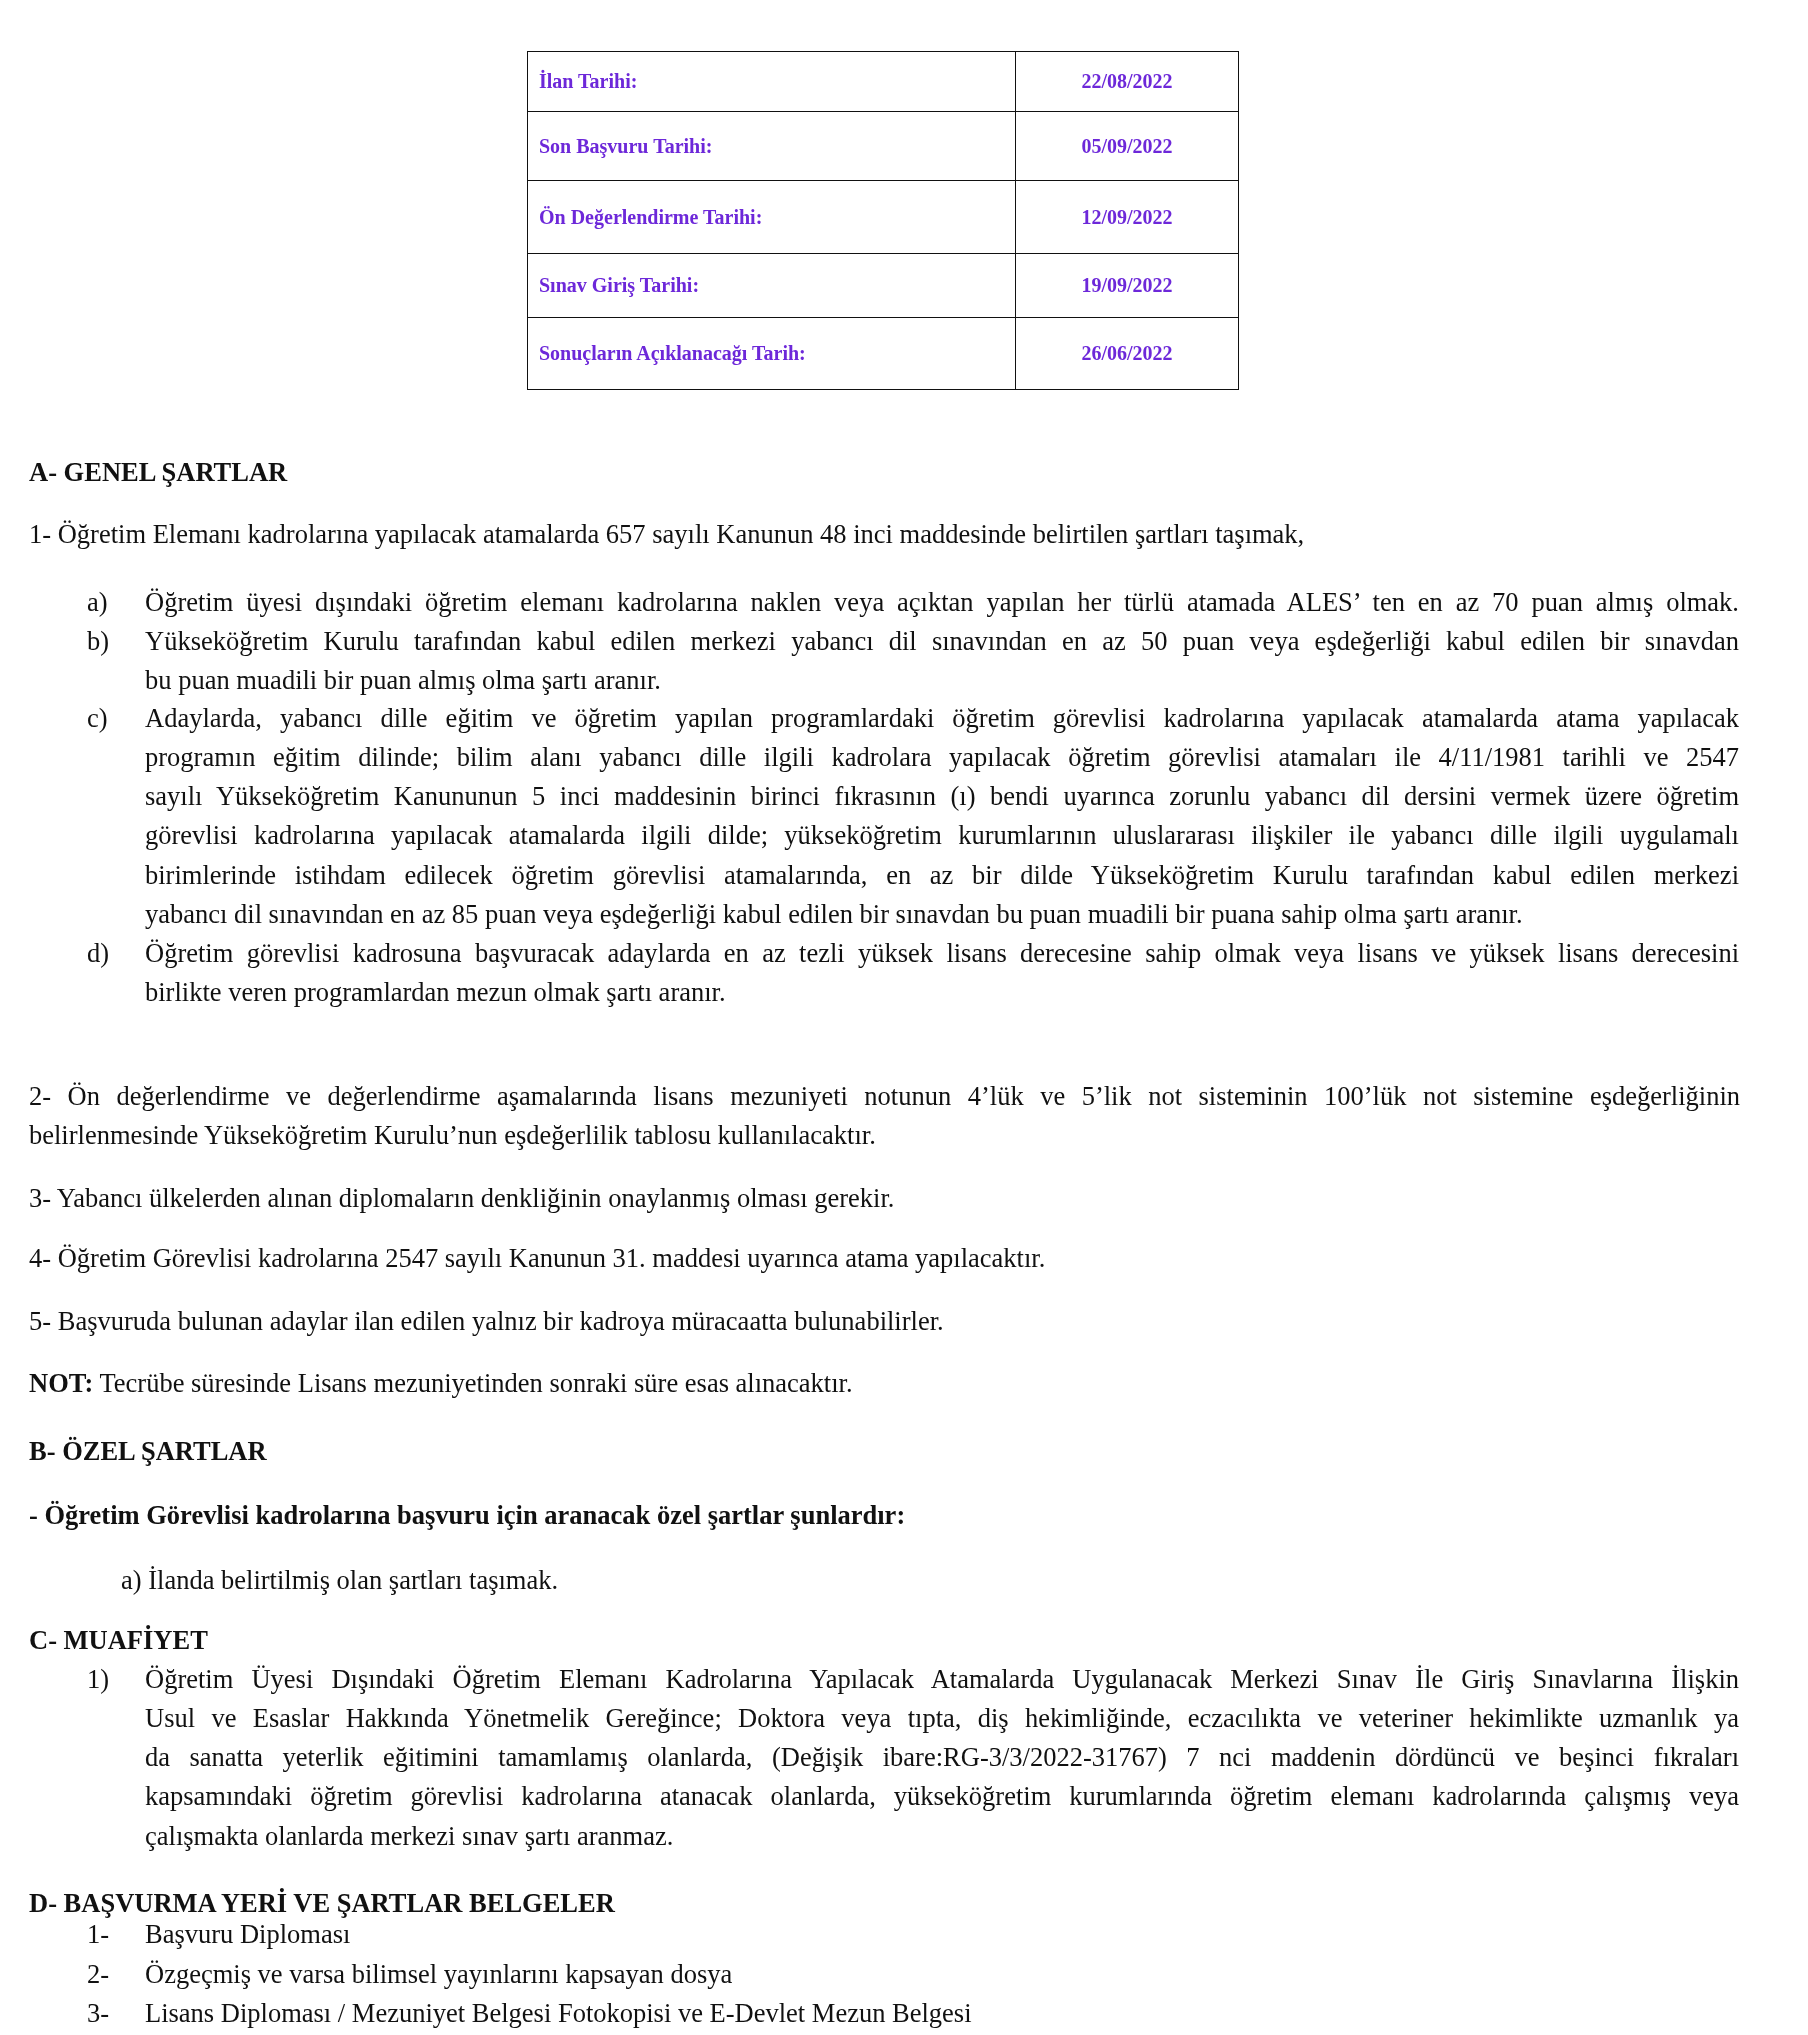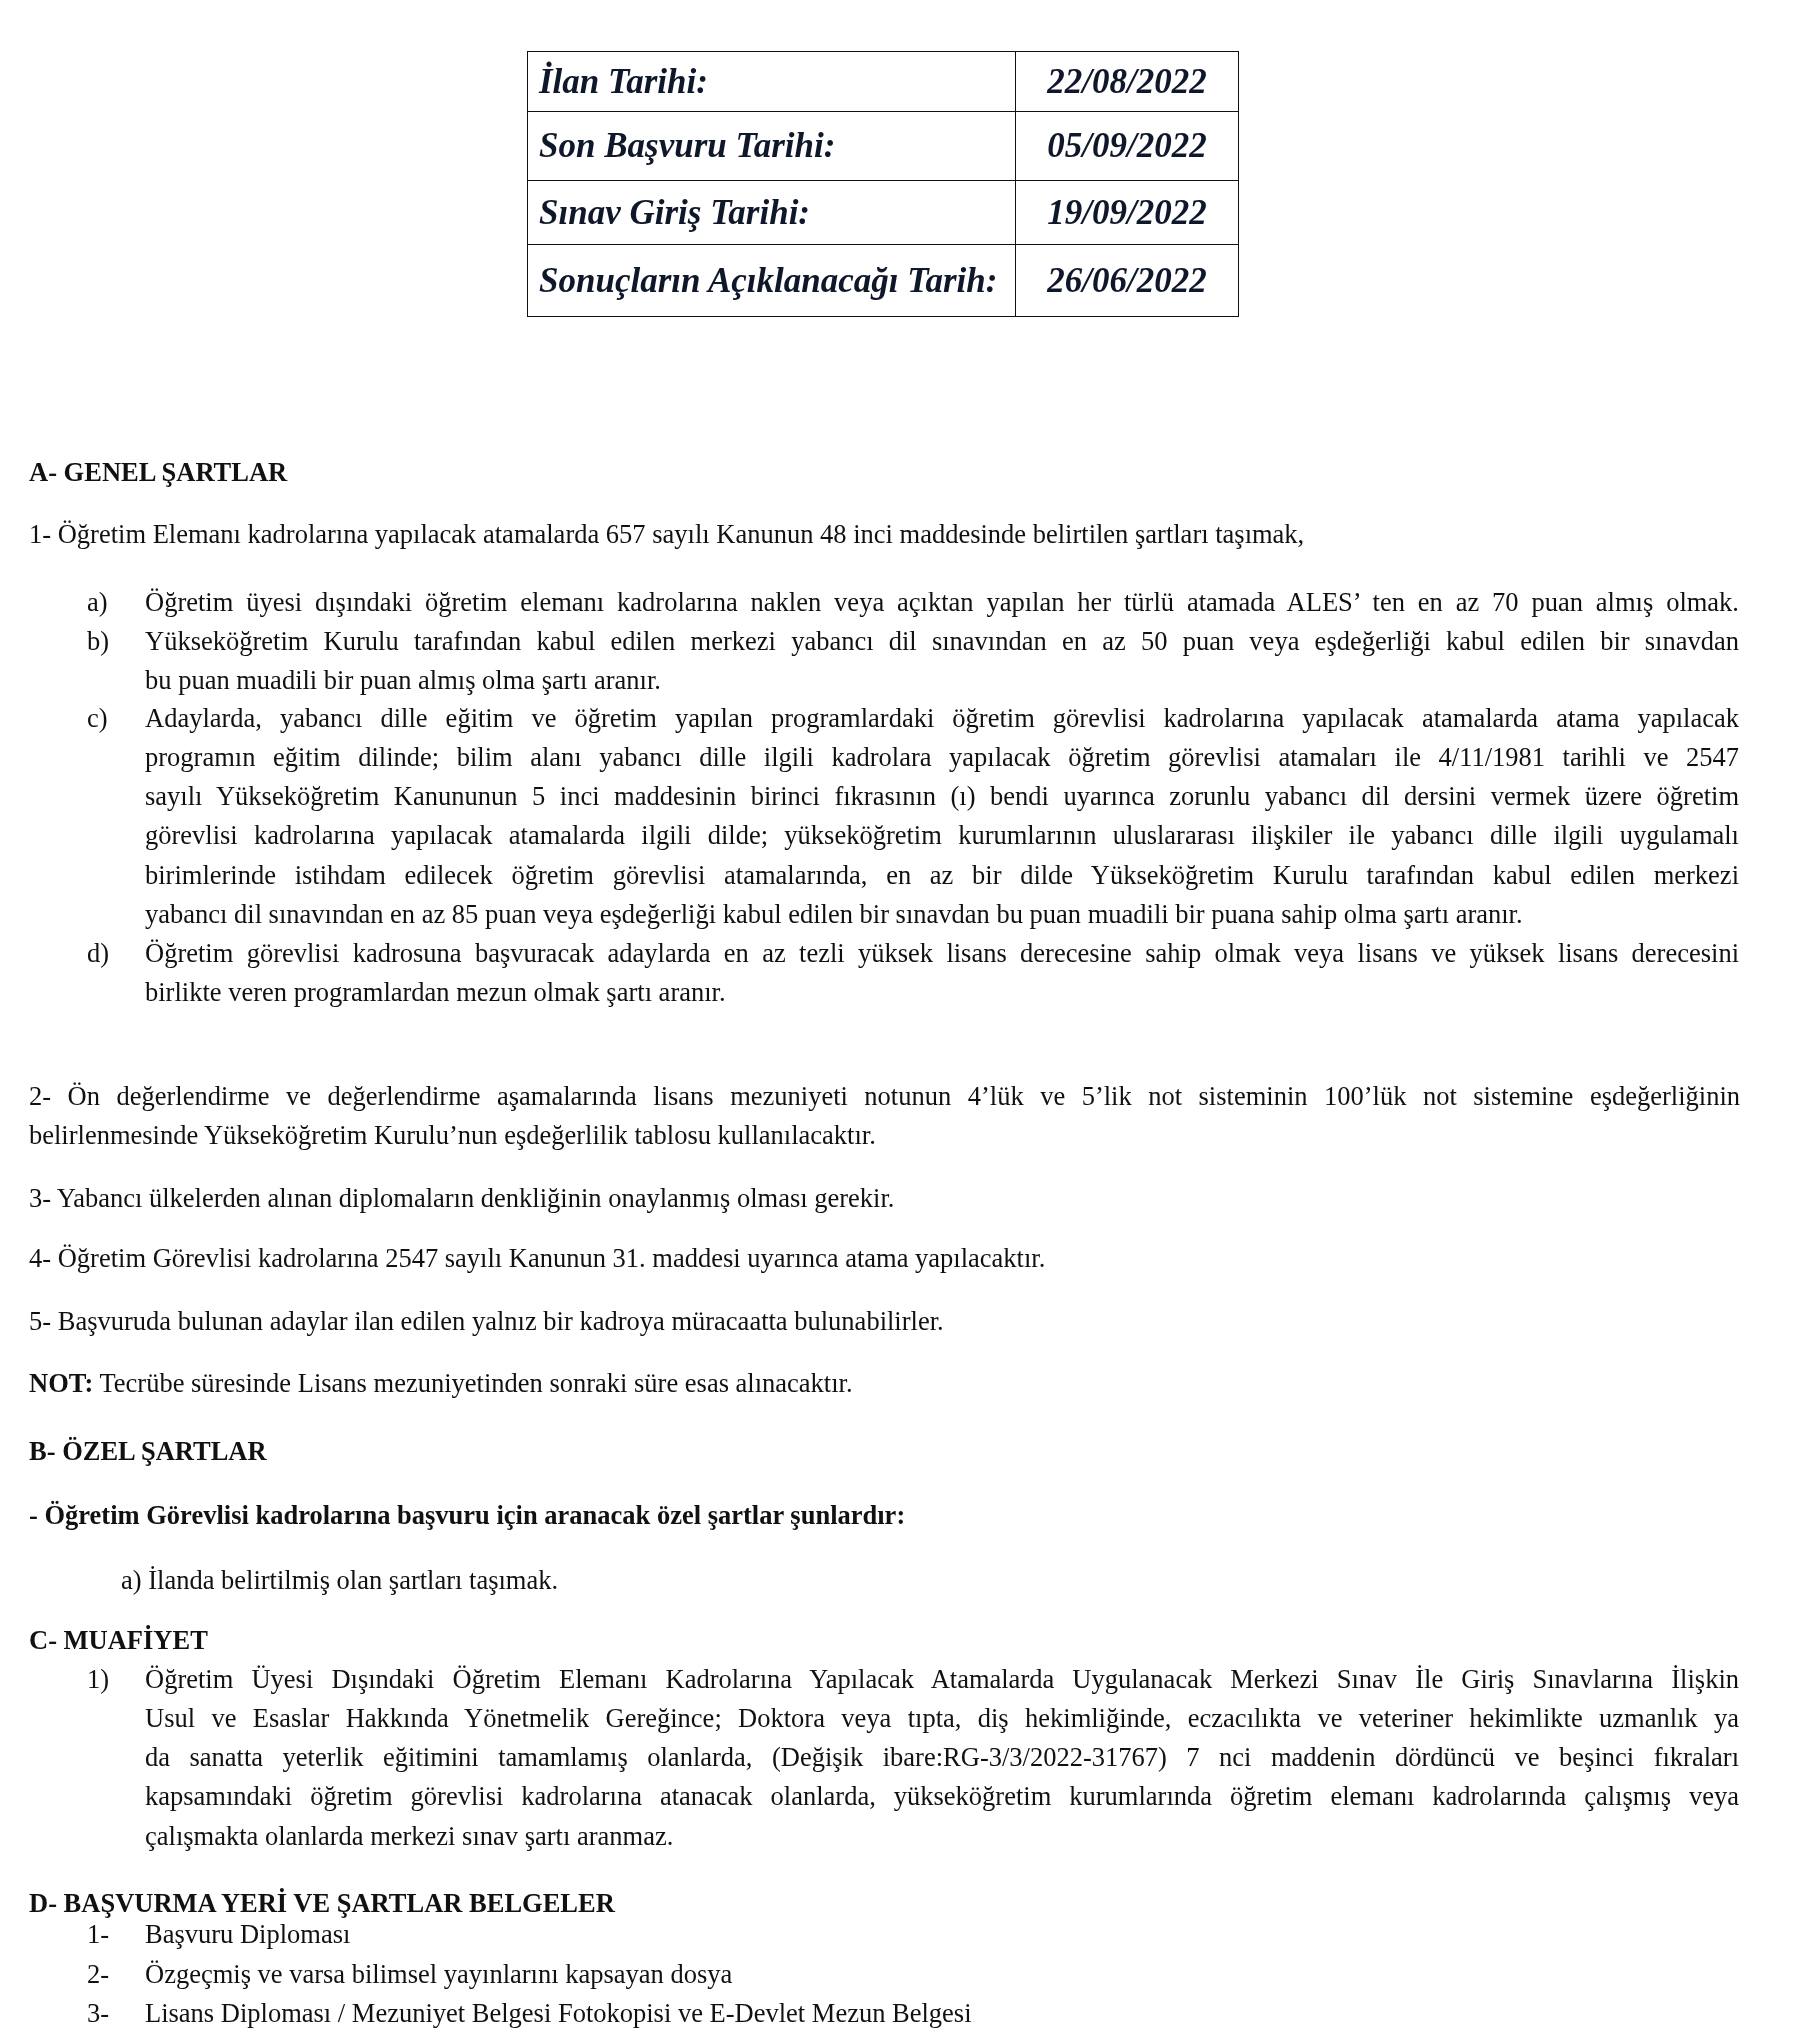--- a/index.html
+++ b/index.html
@@ -18,42 +18,46 @@
   }
   .bold { font-weight: bold; }
   .marker { position: absolute; height: 39px; line-height: 39px; font-size: 26.5px; }
 
   
   .dates-table {
     position: absolute; left: 527px; top: 51px; width: 712px;
     border-collapse: collapse;
   }
   .dates-table td {
-    border: 1.9px solid #111; font-weight: bold; font-size: 35px;
-    padding: 0 0 0 11px; color: #0f172a; font-style: italic;
+    border: 1.9px solid #111; font-weight: bold; font-size: 20px;
+    padding: 0 0 0 11px; color: #6d28d9;
   }
   .dates-table td.date { text-align: center; padding: 0; width: 222px; }
   .dates-table tr.r0 td { height: 59px; }
   .dates-table tr.r1 td { height: 68px; }
   .dates-table tr.r2 td { height: 72px; }
   .dates-table tr.r3 td { height: 63px; }
   .dates-table tr.r4 td { height: 71px; }
 </style>
 </head>
 <body>
 
 <table class="dates-table">
   <tbody>
     <tr class="r0">
       <td>İlan Tarihi:</td>
       <td class="date">22/08/2022</td>
     </tr>
     <tr class="r1">
       <td>Son Başvuru Tarihi:</td>
       <td class="date">05/09/2022</td>
+    </tr>
+    <tr class="r2">
+      <td>Ön Değerlendirme Tarihi:</td>
+      <td class="date">12/09/2022</td>
     </tr>
     <tr class="r3">
       <td>Sınav Giriş Tarihi:</td>
       <td class="date">19/09/2022</td>
     </tr>
     <tr class="r4">
       <td>Sonuçların Açıklanacağı Tarih:</td>
       <td class="date">26/06/2022</td>
     </tr>
   </tbody>

